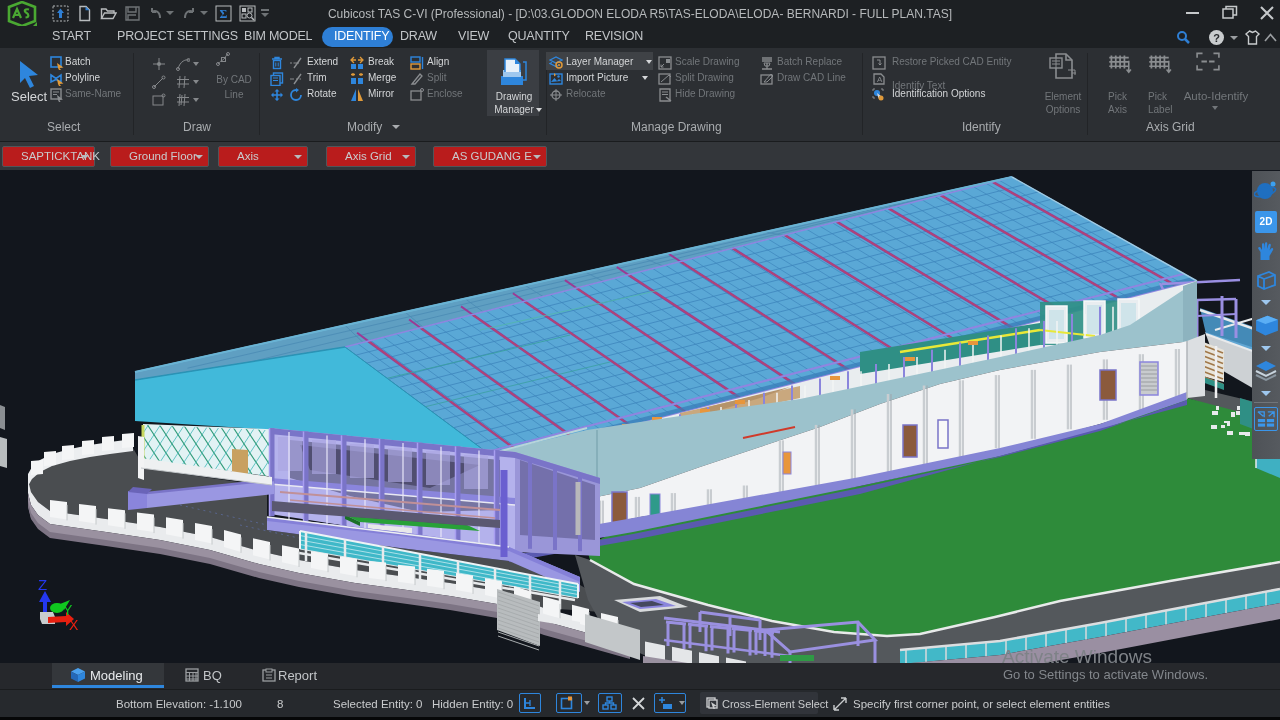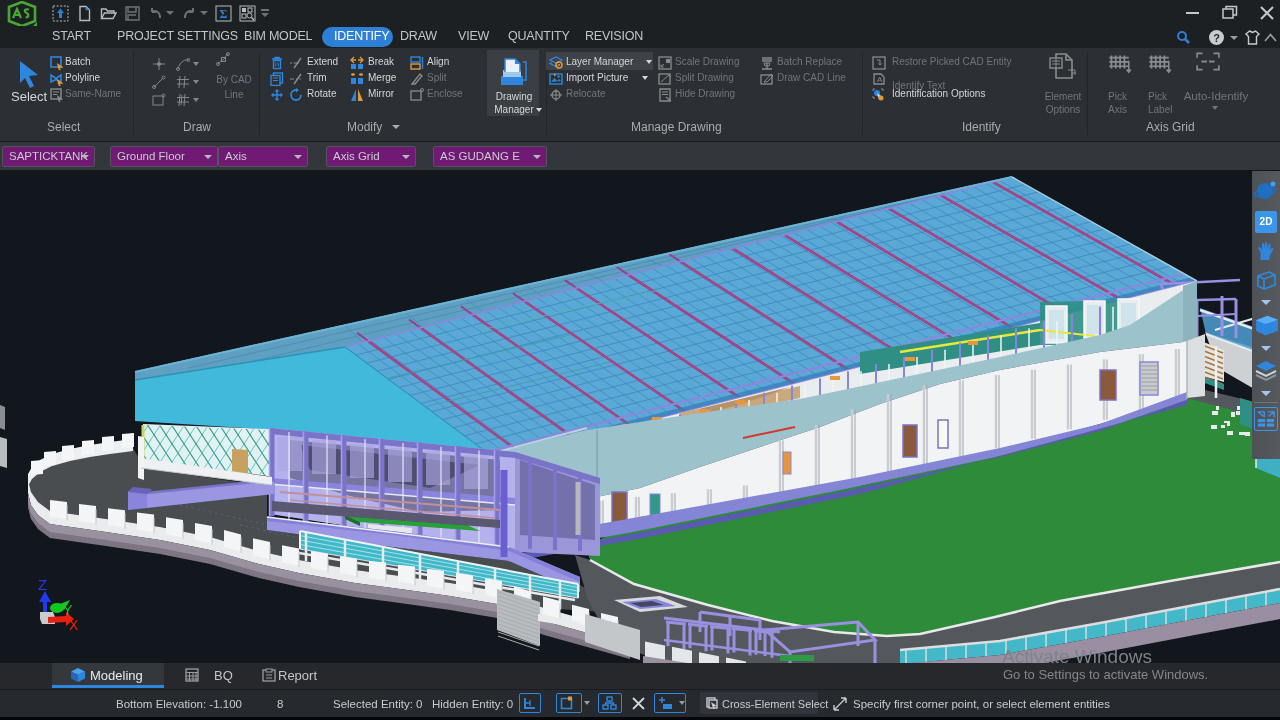--- a/index.html
+++ b/index.html
@@ -8,21 +8,21 @@
 #menurow{left:0;top:26px;width:1280px;height:22px;background:#1d2023;}
 #ribbon{left:0;top:48px;width:1280px;height:93px;background:#2c2f33;}
 #ctxrow{left:0;top:141px;width:1280px;height:29px;background:#33363a;border-top:1px solid #1a1c1e;}
 #tabbar{left:0;top:663px;width:1280px;height:26px;background:#26282c;}
 #statusbar{left:0;top:689px;width:1280px;height:28px;background:#26292d;border-top:1px solid #1a1c1e;}
 #blackstrip{left:0;top:717px;width:1280px;height:3px;background:#060708;}
 .tab{color:#c2c5c8;font-size:12.5px;letter-spacing:-0.2px;line-height:21px;text-align:right;}
 .mtxt{color:#d4d6d8;font-size:10px;}
 .gray{color:#72767a;}
 .glabel{color:#a9acaf;font-size:12px;}
-.dd{background:#701a75;border:1px solid #525559;border-radius:2px;color:#c9cbcd;font-size:11.5px;height:21px;line-height:19px;padding-left:6px;}
+.dd{background:#b91c1c;border:1px solid #525559;border-radius:2px;color:#c9cbcd;font-size:11.5px;height:21px;line-height:19px;padding-left:18px;}
 .dd .arr{position:absolute;right:5px;top:8px;width:0;height:0;border-left:4px solid transparent;border-right:4px solid transparent;border-top:4px solid #b8babd;}
 </style></head><body>
 <div class="abs" id="titlebar">
 <svg class="abs" style="left:6px;top:1px" width="32" height="26" viewBox="0 0 32 26">
 <path d="M16 1 L29 6 L29 20 L16 25 L3 20 L3 6 Z" fill="none" stroke="#4aa832" stroke-width="2.6"></path>
 <path d="M7 17 L11 8 L15 17 M8.6 14 L13.4 14" stroke="#4aa832" stroke-width="2.2" fill="none"></path>
 <path d="M23 8.5 C19 7.5 17.5 10 20 11.5 C23 13 23.5 16 19.5 16.5" stroke="#4aa832" stroke-width="2.2" fill="none"></path>
 <path d="M27 25 L31 25 L31 21 Z" fill="#4aa832"></path>
     </svg>
 <svg class="abs" style="left:52px;top:5px" width="17" height="17" viewBox="0 0 17 17">
@@ -55,20 +55,21 @@
 <svg class="abs" style="left:239px;top:5px" width="17" height="17" viewBox="0 0 17 17">
       <rect x="1" y="1" width="15" height="15" fill="none" stroke="#b9bcbe"></rect>
       <rect x="3" y="3" width="4" height="4" fill="#b9bcbe"></rect>
       <rect x="9" y="3" width="4" height="4" fill="none" stroke="#b9bcbe"></rect>
       <rect x="3" y="9" width="4" height="4" fill="none" stroke="#b9bcbe"></rect>
       <circle cx="10.5" cy="10.5" r="2.5" fill="none" stroke="#b9bcbe"></circle>
       <path d="M12.5 12.5 L15 15" stroke="#b9bcbe" stroke-width="1.5"></path>
     </svg>
 <div class="abs" style="left:261px;top:9px;width:8px;height:2px;background:#6e7275"></div>
     <div class="abs" style="left:261px;top:13px;width:0;height:0;border-left:4px solid transparent;border-right:4px solid transparent;border-top:4px solid #6e7275"></div>
+<div class="abs" style="left:0;top:7px;width:1280px;text-align:center;color:#b6b9bb;font-size:12px;">Cubicost TAS C-VI (Professional) - [D:\03.GLODON ELODA R5\TAS-ELODA\ELODA- BERNARDI - FULL PLAN.TAS]</div>
 <div class="abs" style="left:1186px;top:12px;width:13px;height:2px;background:#c6c9cb;"></div>
 <svg class="abs" style="left:1222px;top:5px" width="16" height="16" viewBox="0 0 16 16">
       <rect x="1" y="4" width="10" height="9" fill="none" stroke="#c6c9cb" stroke-width="1.5"></rect>
       <path d="M4 4 L4 1.5 L14.5 1.5 L14.5 10 L11 10" fill="none" stroke="#c6c9cb" stroke-width="1.5"></path>
     </svg>
 <svg class="abs" style="left:1259px;top:5px" width="16" height="16" viewBox="0 0 16 16">
       <path d="M2 2 L14 14 M14 2 L2 14" stroke="#c6c9cb" stroke-width="2"></path>
     </svg>
 </div>
 <div class="abs" id="menurow">
@@ -322,21 +323,21 @@
 <svg class="abs" style="left:1196px;top:4px" width="24" height="19" viewBox="0 0 22 17">
       <path d="M1 5 L1 1 L6 1 M16 1 L21 1 L21 5 M1 12 L1 16 L6 16 M16 16 L21 16 L21 12" fill="none" stroke="#8a8d90" stroke-width="1.5"></path>
       <path d="M5 8.5 L10 8.5 M12 8.5 L17 8.5" stroke="#8a8d90" stroke-width="2"></path>
     </svg>
 <div class="abs mtxt gray" style="left:1180px;top:42px;width:72px;text-align:center;font-size:11.5px;">Auto-Identify</div>
 <div class="abs" style="left:1212px;top:58px;width:0;height:0;border-left:3.5px solid transparent;border-right:3.5px solid transparent;border-top:4px solid #72767a"></div>
 <div class="abs glabel" style="left:1146px;top:72px">Axis Grid</div>
 </div>
 <div class="abs" id="ctxrow">
 <div class="abs dd" style="left:2px;top:4px;width:93px;">SAPTICKTANK<span class="arr"></span></div>
-<div class="abs dd" style="left:110px;top:4px;width:108px;">Ground Floor<span class="arr"></span></div>
+<div class="abs dd" style="left:110px;top:4px;width:99px;">Ground Floor<span class="arr"></span></div>
 <div class="abs dd" style="left:218px;top:4px;width:90px;">Axis<span class="arr"></span></div>
 <div class="abs dd" style="left:326px;top:4px;width:90px;">Axis Grid<span class="arr"></span></div>
 <div class="abs dd" style="left:433px;top:4px;width:114px;">AS GUDANG E<span class="arr"></span></div>
 </div>
 <svg class="abs" style="left:0;top:170px" width="1280" height="493" viewBox="0 170 1280 493">
     <rect x="0" y="170" width="1280" height="493" fill="#12161d"></rect>
     <polygon points="28.0,484.0 34.0,476.0 44.0,468.0 58.0,462.0 76.0,457.0 96.0,453.0 116.0,450.0 133.0,448.0 141.0,462.0 141.0,468.0 267.0,486.0 267.0,530.0 400.0,548.0 509.0,561.0 580.0,585.0 630.0,614.0 544.0,608.0 497.0,591.0 450.0,583.0 400.0,576.0 355.0,570.0 299.0,560.0 259.0,551.0 210.0,537.0 160.0,527.0 106.0,519.0 50.0,511.0 38.0,502.0 31.0,492.0" fill="#4a4d50"></polygon>
     <line x1="180.0" y1="505.0" x2="420.0" y2="560.0" stroke="#5a6a9a" stroke-width="0.8" stroke-dasharray="2 4"></line>
     <line x1="240.0" y1="525.0" x2="480.0" y2="578.0" stroke="#5a6a9a" stroke-width="0.8" stroke-dasharray="2 4"></line>
     <polygon points="575.0,555.0 588.0,600.0 610.0,640.0 660.0,662.0 745.0,670.0 880.0,670.0 940.0,660.0 1020.0,645.0 1100.0,628.0 1200.0,608.0 1280.0,592.0 1280.0,562.0 1170.0,581.0 1060.0,601.0 995.0,617.0 920.0,634.0 887.0,636.0 834.0,632.0 772.0,621.0 708.0,605.0 634.0,584.0 590.0,560.0" fill="#54585c"></polygon>
@@ -925,21 +926,21 @@
 <svg class="abs" style="left:70px;top:4px" width="16" height="16" viewBox="0 0 16 16">
       <path d="M8 1 L15 4.5 L8 8 L1 4.5 Z" fill="#4aa0ee"></path>
       <path d="M1 4.5 L8 8 L8 15 L1 11.5 Z" fill="#2468b8"></path>
       <path d="M15 4.5 L8 8 L8 15 L15 11.5 Z" fill="#2e86dd"></path>
     </svg>
 <div class="abs" style="left:90px;top:5px;color:#e8eaec;font-size:13px;text-align:right;">Modeling</div>
 <svg class="abs" style="left:185px;top:5px" width="14" height="14" viewBox="0 0 14 14">
       <rect x="1" y="1" width="12" height="12" fill="none" stroke="#9a9da0" stroke-width="1.3"></rect>
       <path d="M1 4.5 L13 4.5 M4.5 4.5 L4.5 13 M8 4.5 L8 13 M11 4.5 L11 13 M1 8 L13 8 M1 11 L13 11" stroke="#9a9da0"></path>
     </svg>
-<div class="abs" style="left:214px;top:5px;color:#c2c5c8;font-size:13px;">BQ</div>
+<div class="abs" style="left:203px;top:5px;color:#c2c5c8;font-size:13px;">BQ</div>
 <svg class="abs" style="left:262px;top:5px" width="14" height="14" viewBox="0 0 14 14">
       <rect x="1" y="2" width="12" height="11" fill="none" stroke="#9a9da0" stroke-width="1.3"></rect>
       <rect x="4" y="1" width="6" height="3" fill="#26282c" stroke="#9a9da0"></rect>
       <path d="M4 7 L10 7 M4 10 L10 10" stroke="#9a9da0"></path>
     </svg>
 <div class="abs" style="left:278px;top:5px;color:#c2c5c8;font-size:13px;">Report</div>
 <div class="abs" style="left:1003px;top:4px;color:#83878c;font-size:13px;">Go to Settings to activate Windows.</div>
 </div>
 <div class="abs" id="statusbar">
 <div class="abs" style="left:3px;color:#c9cbcd;font-size:11.5px;top:8px;margin-top:33px;">Floor Height: 3.000</div>

